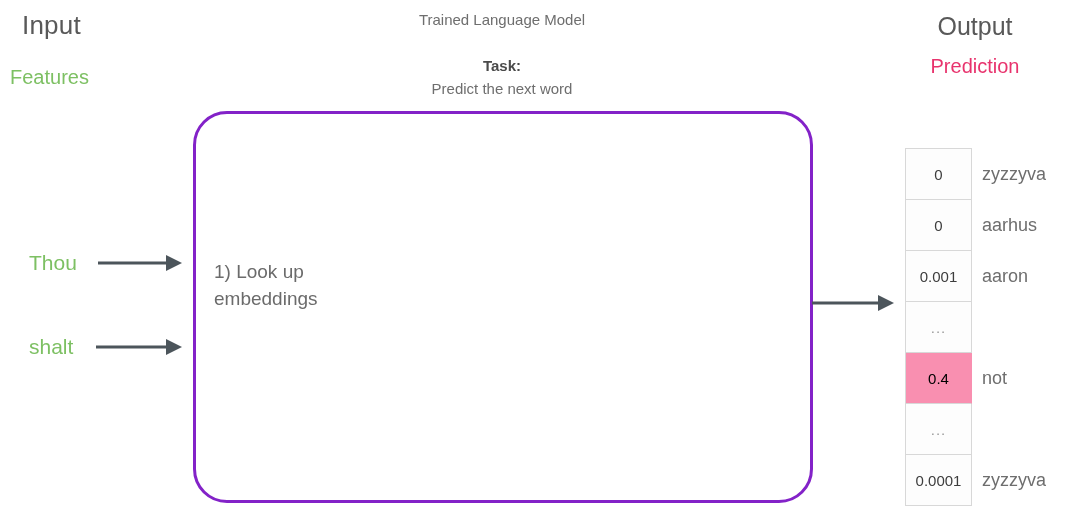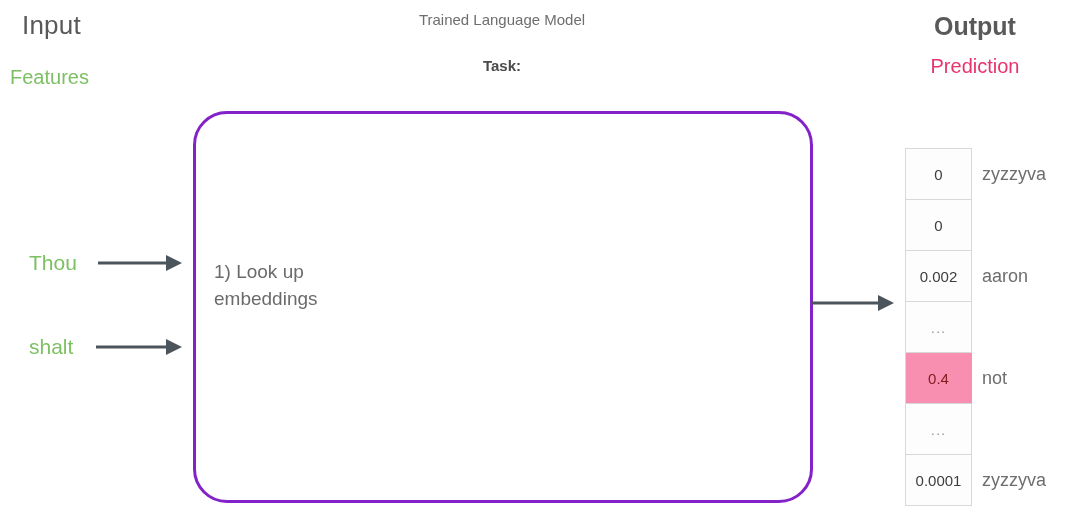--- a/index.html
+++ b/index.html
@@ -75,21 +75,20 @@
   
   .hdr-output {
     position: absolute;
     left: 900px;
     top: 12px;
     width: 150px;
     text-align: center;
     font-size: 25px;
     color: #595959;
     white-space: nowrap;
-    font-weight: bold;
   }
   .hdr-prediction {
     position: absolute;
     left: 900px;
     top: 55px;
     width: 150px;
     text-align: center;
     font-size: 20px;
     color: #E8336D;
     white-space: nowrap;
@@ -157,21 +156,21 @@
   .out-row.hl { background: #F98FB0; border-right-color: #F98FB0; }
   .out-val {
     position: absolute;
     inset: 0;
     display: flex;
     align-items: center;
     justify-content: center;
     font-size: 15px;
     color: #3d3d3d;
   }
-  .out-row.hl .out-val { color: #7f1d1d; }
+  .out-row.hl .out-val { color: #000000; }
   .out-val.ellip { color: #9a9a9a; letter-spacing: 1px; font-size: 15px; }
   .out-label {
     position: absolute;
     left: 76px;
     top: 0;
     height: 51px;
     display: flex;
     align-items: center;
     font-size: 18px;
     color: #6e6e6e;
@@ -181,20 +180,21 @@
 </head>
 <body>
 
 <div id="canvas">
 
   <div class="hdr-input">Input</div>
   <div class="hdr-features">Features</div>
 
   <div class="hdr-model">Trained Language Model</div>
   <div class="hdr-task-label">Task:</div>
+  <div class="hdr-task-value">Predict the next word</div>
 
   <div class="hdr-output">Output</div>
   <div class="hdr-prediction">Prediction</div>
 
   <div class="model-box"></div>
 
   <div class="step step-1">1) Look up
 embeddings</div>
 
   <div class="in-word in-word-0">Thou</div>
@@ -215,23 +215,24 @@
     <polygon points="66,5 82,13 66,21" fill="#4C555B"></polygon>
   </svg>
 
   <div class="out-table" id="out-table">
       <div class="out-row">
         <div class="out-val">0</div>
         <div class="out-label">zyzzyva</div>
       </div>
       <div class="out-row">
         <div class="out-val">0</div>
-      </div>
-      <div class="out-row">
-        <div class="out-val">0.002</div>
+        <div class="out-label">aarhus</div>
+      </div>
+      <div class="out-row">
+        <div class="out-val">0.001</div>
         <div class="out-label">aaron</div>
       </div>
       <div class="out-row">
         <div class="out-val ellip">...</div>
       </div>
       <div class="out-row hl">
         <div class="out-val">0.4</div>
         <div class="out-label">not</div>
       </div>
       <div class="out-row">

